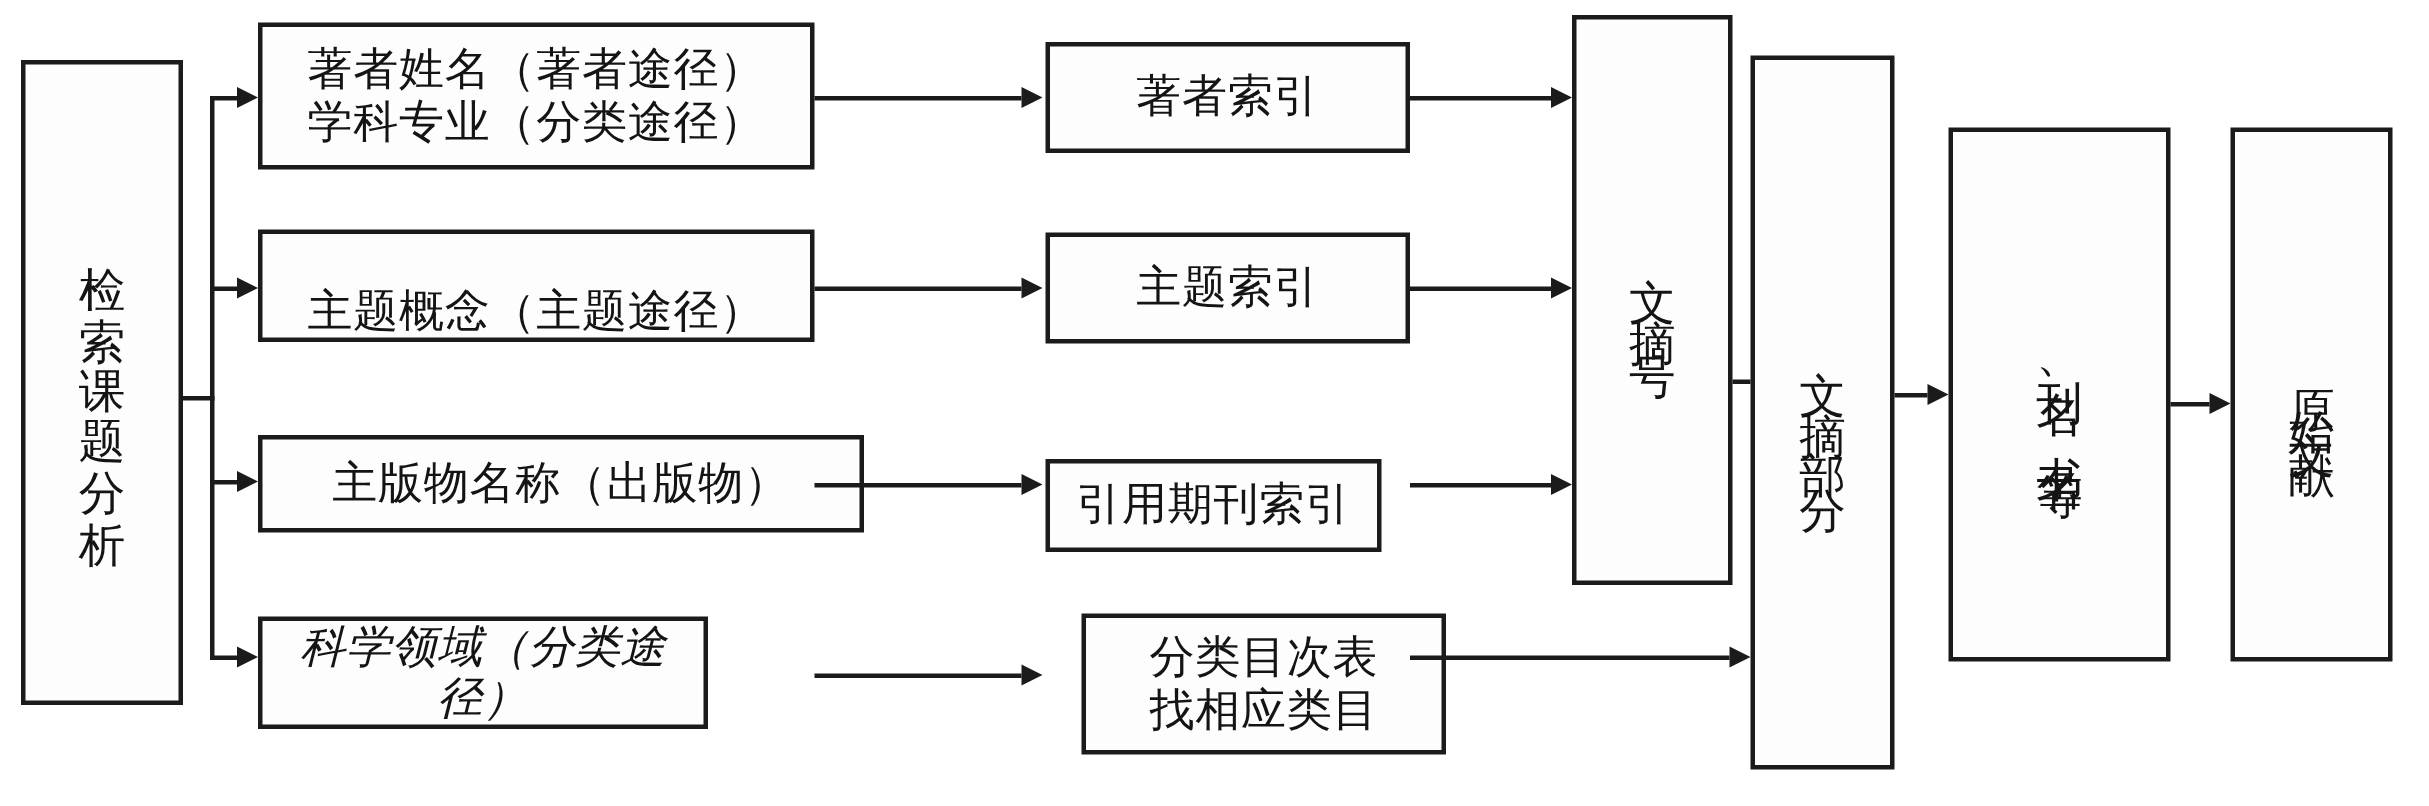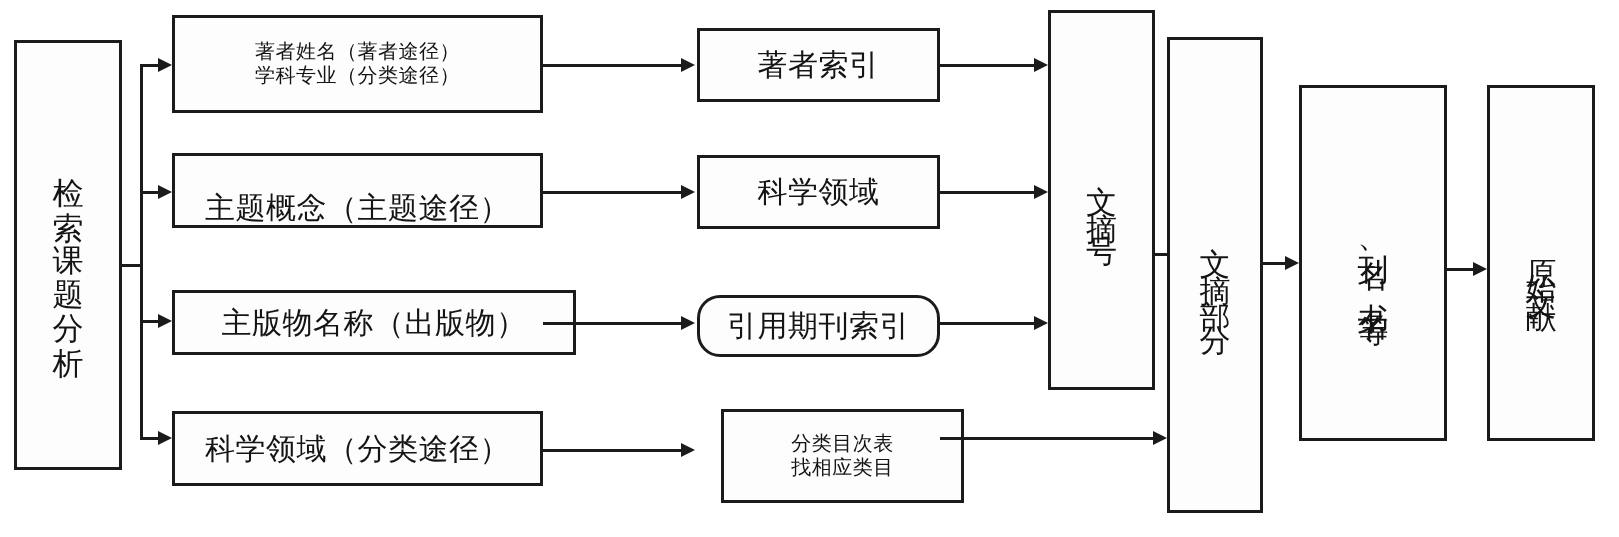--- a/index.html
+++ b/index.html
@@ -34,21 +34,21 @@
     display: block;
     line-height: 1.12;
     white-space: pre-line;
   }
   
   .node.h .label {
     font-size: 30px;
     letter-spacing: 0.5px;
   }
   .node.h.two-line .label {
-    font-size: 20px;
+    font-size: 30px;
     line-height: 1.18;
   }
   
   .node.v .label {
     font-size: 31px;
     letter-spacing: 0px;
     writing-mode: vertical-rl;
     text-orientation: upright;
     line-height: 1.0;
   }
@@ -115,45 +115,45 @@
   </div>
 
   <div class="node h" style="left:172px; top:153px; width:371px; height:75px;align-items:flex-end;">
     <span class="label">主题概念（主题途径）</span>
   </div>
 
   <div class="node h" style="left:172px; top:290px; width:404px; height:65px;">
     <span class="label">主版物名称（出版物）</span>
   </div>
 
-  <div class="node h" style="left:172px; top:411px; width:371px; height:75px;">
+  <div class="node h" style="left:172px; top:411px; width:300px; height:75px;font-style:italic;">
     <span class="label">科学领域（分类途径）</span>
   </div>
 
   <div class="edge-h" style="left:543px; top:64px; width:138px;"></div>
   <div class="arrowhead" style="left:681px; top:58px;"></div>
 
   <div class="edge-h" style="left:543px; top:191px; width:138px;"></div>
   <div class="arrowhead" style="left:681px; top:185px;"></div>
 
   <div class="edge-h" style="left:543px; top:322px; width:138px;"></div>
   <div class="arrowhead" style="left:681px; top:316px;"></div>
 
   <div class="edge-h" style="left:543px; top:449px; width:138px;"></div>
   <div class="arrowhead" style="left:681px; top:443px;"></div>
 
   <div class="node h" style="left:697px; top:28px; width:243px; height:74px;">
     <span class="label">著者索引</span>
   </div>
 
   <div class="node h" style="left:697px; top:155px; width:243px; height:74px;">
-    <span class="label">科学领域</span>
+    <span class="label">主题索引</span>
   </div>
 
-  <div class="node h" style="left:697px; top:295px; width:243px; height:62px;border-radius:23px;">
+  <div class="node h" style="left:697px; top:306px; width:224px; height:62px;">
     <span class="label">引用期刊索引</span>
   </div>
 
   <div class="node h two-line" style="left:697px; top:409px; width:243px; height:94px;margin-left:24px;">
     <span class="label">分类目次表
 找相应类目</span>
   </div>
 
   <div class="edge-h" style="left:940px; top:64px; width:94px;"></div>
   <div class="arrowhead" style="left:1034px; top:58px;"></div>

